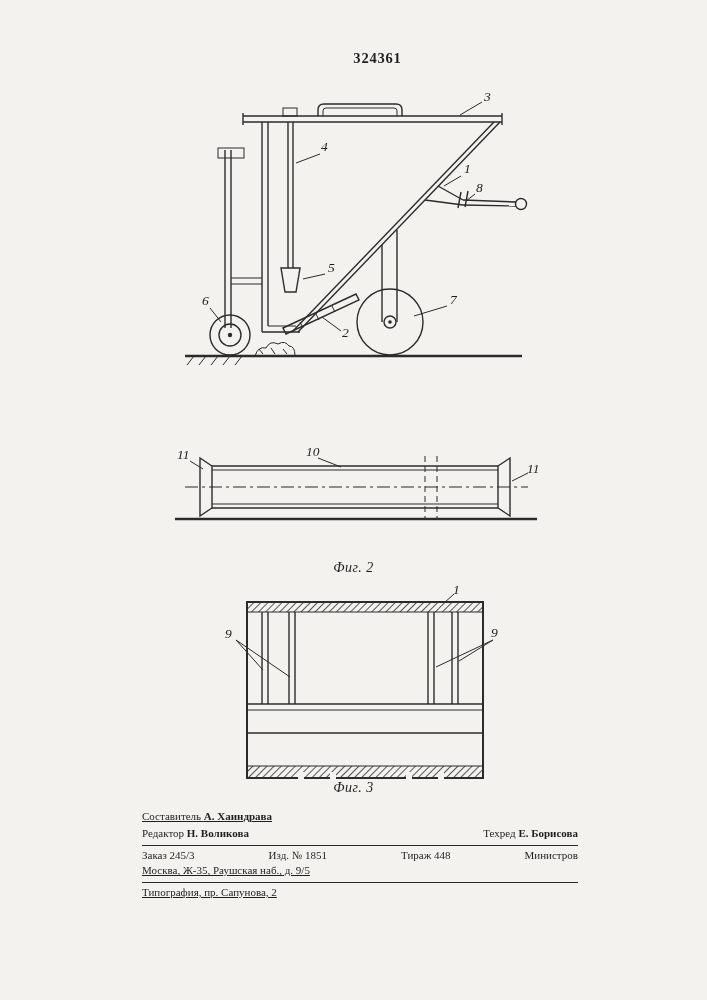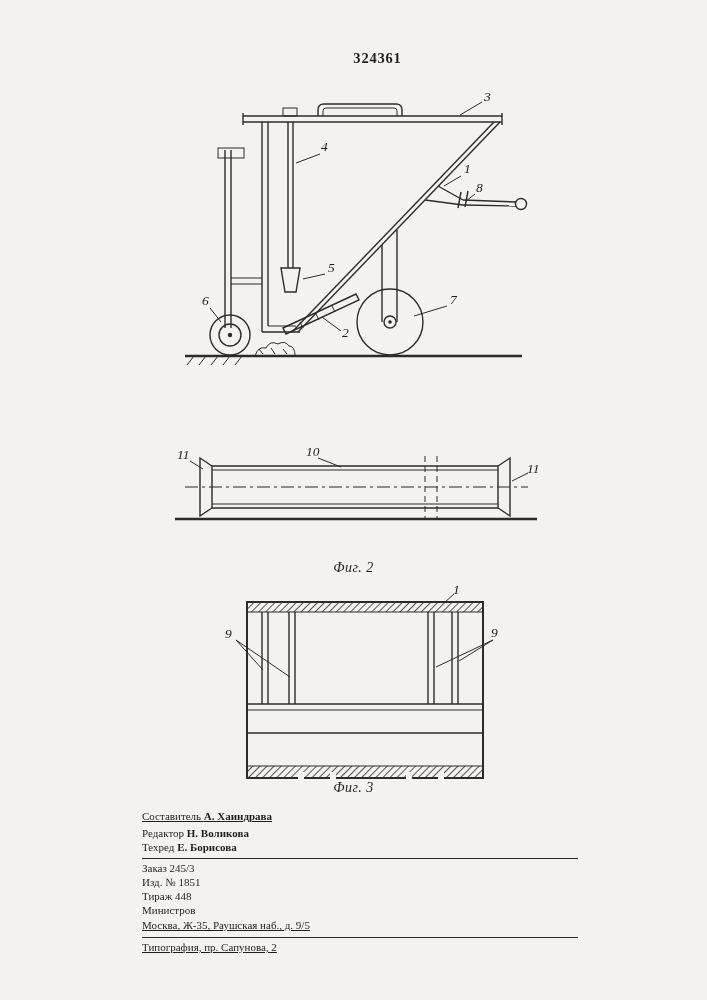--- a/index.html
+++ b/index.html
@@ -14,24 +14,24 @@
   .draw{stroke:#2b2b2b;fill:none;stroke-width:1.4;}
   .thick{stroke-width:2.4;}
   .thin{stroke-width:1;}
   .ink{fill:#2b2b2b;stroke:none;}
   .paperfill{fill:#f3f2ee;stroke:none;}
   .dashdot{stroke-dasharray:13 4 3 4;}
   .dashed{stroke-dasharray:6 4;}
   .fig-label{font-family:"Liberation Serif",serif;font-style:italic;font-size:13.5px;fill:#1d1d1d;}
   .footer{position:absolute;left:142px;top:810px;width:436px;font-size:11px;line-height:1.25;}
   .row-center{text-align:left;text-decoration:underline;}
-  .row-three{display:flex;justify-content:space-between;margin-top:3px;flex-direction:column;}
+  .row-three{display:flex;justify-content:space-between;margin-top:3px;}
   .cell-right{text-align:right;}
   .hrule{border-top:1.3px solid #2b2b2b;margin:4px 0 3px;}
-  .row-four{display:flex;justify-content:space-between;margin-bottom:2px;flex-direction:column;}
+  .row-four{display:flex;justify-content:space-between;margin-bottom:2px;}
 </style>
 </head>
 <body>
 
 <div class="page">
 
   <div class="patent-number">324361</div>
 
   <svg class="fig-svg" style="left:160px;top:88px;" width="400" height="290" viewBox="0 0 400 290">
     <g>

